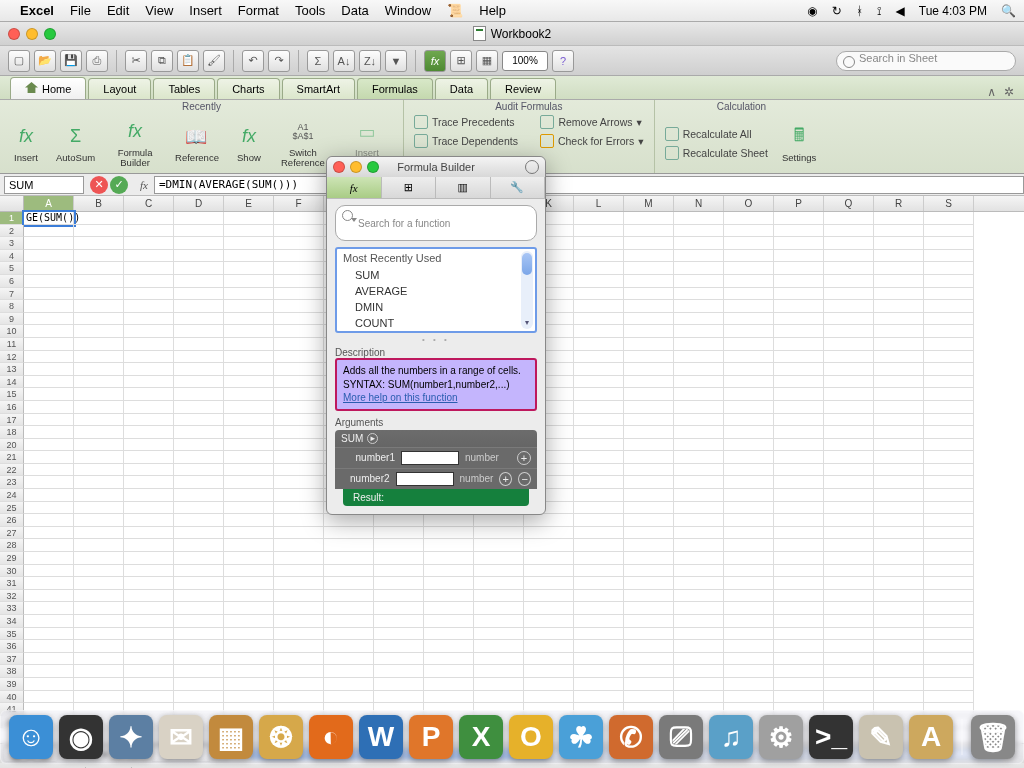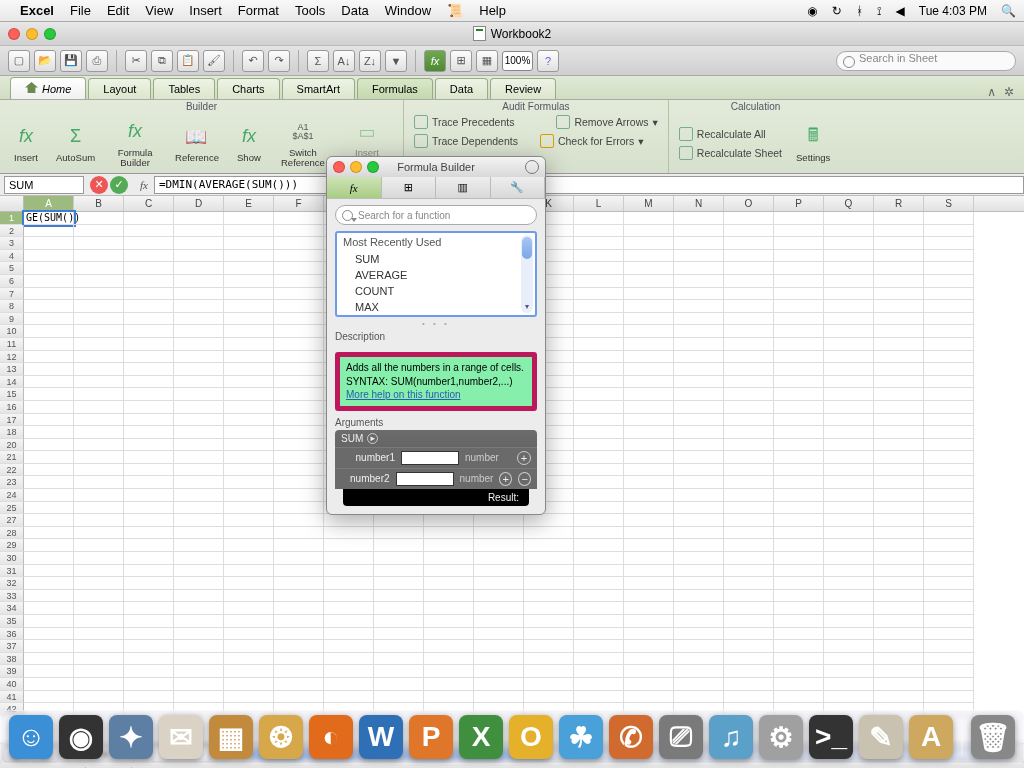--- a/index.html
+++ b/index.html
@@ -20,28 +20,28 @@
 .traffic .yellow { background:#ffbd2e; }
 .traffic .green { background:#27c93f; }
 .titlebar .doc-icon { width:13px; height:15px; background:#fff; border:1px solid #888; margin-right:5px; position:relative; }
 .titlebar .doc-icon::before { content:""; position:absolute; top:2px; left:2px; right:2px; height:2px; background:#2e7d32; }
 
 
 .toolbar1 { height:30px; background:linear-gradient(#e4e4e4,#cfcfcf); border-bottom:1px solid #aaa; display:flex; align-items:center; padding:0 8px; gap:4px; }
 .tbbtn { width:22px; height:22px; background:linear-gradient(#fdfdfd,#e0e0e0); border:1px solid #999; border-radius:3px; display:flex; align-items:center; justify-content:center; font-size:11px; color:#555; }
 .tbbtn.active { background:linear-gradient(#6fa84f,#4e8a33); }
 .tbsep { width:1px; height:22px; background:#aaa; margin:0 4px; }
-.zoombox { width:31px; height:20px; border:1px solid #888; background:#fff; font-size:10px; display:flex; align-items:center; justify-content:center; border-radius:3px; }
+.zoombox { width:46px; height:20px; border:1px solid #888; background:#fff; font-size:10px; display:flex; align-items:center; justify-content:center; border-radius:3px; }
 .searchsheet { margin-left:auto; width:180px; height:20px; border:1px solid #aaa; border-radius:10px; background:#fafafa; font-size:11px; color:#888; padding:0 8px 0 22px; position:relative; }
 .searchsheet::before { content:""; position:absolute; left:6px; top:4px; width:10px; height:10px; border:1.5px solid #888; border-radius:50%; }
 
 
 .ribbontabs { height:24px; background:linear-gradient(#e0ead6,#d0ddc2); display:flex; align-items:flex-end; padding-left:10px; font-size:11px; border-bottom:1px solid #aaa; }
 .ribbontabs .tab { padding:4px 14px; border:1px solid #9aaa88; border-bottom:none; background:linear-gradient(#eef3e6,#dbe6cb); border-radius:4px 4px 0 0; margin-right:2px; cursor:pointer; }
-.ribbontabs .tab.home { background:linear-gradient(#fff,#f0f0f0);font-style:italic; }
+.ribbontabs .tab.home { background:linear-gradient(#fff,#f0f0f0); }
 .ribbontabs .tab.active { background:linear-gradient(#d8e8c8,#c4d8ae); }
 .ribbontabs .tab .hicon { width:13px; height:11px; background:#6a8a4e; display:inline-block; margin-right:4px; clip-path:polygon(50% 0,100% 50%,80% 50%,80% 100%,20% 100%,20% 50%,0 50%); }
 .ribbontabs .ctrl { margin-left:auto; margin-right:10px; display:flex; gap:8px; color:#666; font-size:12px; }
 
 
 .ribbon { height:74px; background:linear-gradient(#e3eada,#d7e0cc); border-bottom:1px solid #999; display:flex; font-size:10px; }
 .rgroup { border-right:1px solid #b5c2a6; padding:0 6px; display:flex; flex-direction:column; }
 .rgroup .gtitle { text-align:center; color:#556; font-size:10px; padding:1px 0; }
 .rgroup .gbody { flex:1; display:flex; align-items:center; gap:4px; }
 .rbtn { display:flex; flex-direction:column; align-items:center; justify-content:center; padding:2px 6px; border-radius:3px; cursor:pointer; }
@@ -92,44 +92,44 @@
 
 .fbuilder { position:absolute; left:326px; top:156px; width:220px; background:#ececec; border:1px solid #888; border-radius:6px; box-shadow:0 6px 24px rgba(0,0,0,.35); font-size:11px; }
 .fbuilder .fbt { height:20px; background:linear-gradient(#f4f4f4,#d8d8d8); border-radius:6px 6px 0 0; display:flex; align-items:center; padding:0 6px; position:relative; }
 .fbuilder .fbt .traffic { display:flex; gap:5px; }
 .fbuilder .fbt .ttl { position:absolute; left:0; right:0; text-align:center; font-size:11px; color:#444; }
 .fbuilder .fbt .gear { margin-left:auto; width:14px; height:14px; border:1.5px solid #777; border-radius:50%; position:relative; }
 .fbuilder .fbtabs { height:22px; display:flex; border-bottom:1px solid #bbb; }
 .fbuilder .fbtabs .t { flex:1; display:flex; align-items:center; justify-content:center; background:linear-gradient(#eee,#d8d8d8); border-right:1px solid #bbb; }
 .fbuilder .fbtabs .t.active { background:linear-gradient(#cde4b5,#a9cc85); }
 .fbuilder .fbtabs .t .fx { font-style:italic; font-family:Georgia,serif; }
-.fbuilder .search { margin:6px 8px; height:20px; border:1px solid #aaa; border-radius:10px; background:#fff; padding:0 17px 0 22px; position:relative; font-size:10px; color:#888; display:flex; align-items:center; }
+.fbuilder .search { margin:6px 8px; height:36px; border:1px solid #aaa; border-radius:10px; background:#fff; padding:0 17px 0 22px; position:relative; font-size:10px; color:#888; display:flex; align-items:center; }
 .fbuilder .search::before { content:""; position:absolute; left:6px; top:4px; width:9px; height:9px; border:1.5px solid #888; border-radius:50%; }
 .fbuilder .search .dd { position:absolute; left:15px; top:12px; width:0; height:0; border-left:3px solid transparent; border-right:3px solid transparent; border-top:4px solid #888; }
 .fbuilder .flist { margin:2px 8px; height:86px; background:#fff; border:2px solid #6e9be8; border-radius:3px; overflow:hidden; position:relative; font-size:11px; }
 .fbuilder .flist .cat { padding:3px 6px; color:#555; }
 .fbuilder .flist .fn { padding:2px 18px; color:#333; cursor:pointer; }
 .fbuilder .flist .scroll { position:absolute; right:2px; top:2px; bottom:2px; width:12px; background:#e8effa; border-radius:6px; }
 .fbuilder .flist .scroll .th { position:absolute; top:2px; left:1px; right:1px; height:22px; background:linear-gradient(#a9c6f5,#7ba6e8); border-radius:5px; }
 .fbuilder .flist .scroll .ar { position:absolute; bottom:2px; left:2px; right:2px; font-size:8px; text-align:center; color:#557; }
 .fbuilder .grip { height:10px; text-align:center; color:#aaa; letter-spacing:3px; font-size:8px; }
 .fbuilder .desc { margin:2px 8px 6px; }
-.fbuilder .desc .hdr { font-size:10px; color:#555; margin-bottom:10px; }
-.fbuilder .desc .body { background:#86efac; border:5px solid #be185d; border-radius:3px; padding:4px 6px; font-size:10px; line-height:1.35; }
+.fbuilder .desc .hdr { font-size:10px; color:#555; margin-bottom:0; }
+.fbuilder .desc .body { background:#c4b5fd; border:2px solid #be185d; border-radius:3px; padding:4px 6px; font-size:10px; line-height:1.35; }
 .fbuilder .args { margin:0 8px 4px; }
 .fbuilder .args .hdr { font-size:10px; color:#555; margin-bottom:2px; }
 .fbuilder .args .panel { background:linear-gradient(#6c6c6c,#555); border-radius:4px 4px 0 0; color:#eee; font-size:10px; }
 .fbuilder .args .fnrow { padding:3px 6px; display:flex; align-items:center; gap:4px; }
 .fbuilder .args .fnrow .exp { width:11px; height:11px; border:1px solid #ccc; border-radius:50%; display:inline-flex; align-items:center; justify-content:center; font-size:9px; }
 .fbuilder .args .argrow { display:flex; align-items:center; padding:3px 6px; gap:6px; background:#6a6a6a; border-top:1px solid #7a7a7a; }
 .fbuilder .args .argrow .albl { width:54px; text-align:right; }
 .fbuilder .args .argrow input { width:58px; height:14px; border:1px solid #333; font-size:10px; padding:0 2px; }
 .fbuilder .args .argrow .atype { flex:1; color:#ccc; }
 .fbuilder .args .argrow .ab { width:14px; height:14px; border:1px solid #ccc; border-radius:50%; display:flex; align-items:center; justify-content:center; font-size:11px; }
-.fbuilder .result { background:#000000; color:#eee; font-size:10px; text-align:right; padding:3px 10px; border-radius:0 0 4px 4px; margin:0 8px 8px; }
+.fbuilder .result { background:#15803d; color:#eee; font-size:10px; padding:3px 10px; border-radius:0 0 4px 4px; margin:0 8px 8px; }
 
 
 .dock { position:absolute; bottom:0; left:0; right:0; height:68px; display:flex; align-items:flex-end; justify-content:center; padding-bottom:4px; }
 .dock .tray { background:rgba(230,230,240,.35); border:1px solid rgba(255,255,255,.4); border-radius:6px; padding:4px 8px; display:flex; gap:6px; backdrop-filter:blur(2px); }
 .dock .di { width:44px; height:44px; border-radius:8px; display:flex; align-items:center; justify-content:center; font-size:28px; font-weight:bold; color:#fff; box-shadow:0 2px 6px rgba(0,0,0,.4); }
 .dock .sep { width:2px; background:rgba(255,255,255,.3); margin:4px 2px; }
 </style>
 </head>
 <body>
 
@@ -204,21 +204,21 @@
   <div class="tab">Data</div>
   <div class="tab">Review</div>
   <div class="ctrl">
     <span>∧</span>
     <span>✲</span>
   </div>
 </div>
 
 <div class="ribbon">
   <div class="rgroup">
-    <div class="gtitle">Builder</div>
+    <div class="gtitle">Recently</div>
     <div class="gbody">
       <div class="rbtn stack">
           <div class="ricon">
             <i>fx</i>
           </div>
           <div class="rlabel">Insert</div>
         </div>
       <div class="rbtn stack">
           <div class="ricon">Σ</div>
           <div class="rlabel">AutoSum</div>
@@ -248,21 +248,21 @@
         </div>
       <div class="rbtn stack" style="opacity:.5">
           <div class="ricon">▭</div>
           <div class="rlabel">Insert Name</div>
         </div>
     </div>
   </div>
   <div class="rgroup">
     <div class="gtitle">Audit Formulas</div>
     <div class="gbody" style="flex-direction:column;align-items:flex-start;gap:1px">
-      <div style="display:flex;gap:34px">
+      <div style="display:flex;gap:18px">
         <div class="ritem">
             <span class="ricon2"></span>
             <span>Trace Precedents</span>
           </div>
         <div class="ritem"><span class="ricon2"></span><span>Remove Arrows</span> ▾</div>
       </div>
       <div style="display:flex;gap:14px">
         <div class="ritem">
             <span class="ricon2"></span>
             <span>Trace Dependents</span>
@@ -848,20 +848,42 @@
         <div class="cell"></div>
         <div class="cell"></div>
         <div class="cell"></div>
         <div class="cell"></div>
         <div class="cell"></div>
         <div class="cell"></div>
         <div class="cell"></div>
         <div class="cell"></div>
       </div>
       <div class="row">
+        <div class="rh">26</div>
+        <div class="cell"></div>
+        <div class="cell"></div>
+        <div class="cell"></div>
+        <div class="cell"></div>
+        <div class="cell"></div>
+        <div class="cell"></div>
+        <div class="cell"></div>
+        <div class="cell"></div>
+        <div class="cell"></div>
+        <div class="cell"></div>
+        <div class="cell"></div>
+        <div class="cell"></div>
+        <div class="cell"></div>
+        <div class="cell"></div>
+        <div class="cell"></div>
+        <div class="cell"></div>
+        <div class="cell"></div>
+        <div class="cell"></div>
+        <div class="cell"></div>
+      </div>
+      <div class="row">
         <div class="rh">27</div>
         <div class="cell"></div>
         <div class="cell"></div>
         <div class="cell"></div>
         <div class="cell"></div>
         <div class="cell"></div>
         <div class="cell"></div>
         <div class="cell"></div>
         <div class="cell"></div>
         <div class="cell"></div>
@@ -1250,20 +1272,21 @@
     <div class="t">🔧</div>
   </div>
   <div class="search">
       <span class="dd"></span>
       <span>Search for a function</span>
     </div>
   <div class="flist">
     <div class="cat">Most Recently Used</div>
     <div class="fn">SUM</div>
     <div class="fn">AVERAGE</div>
+    <div class="fn">DMIN</div>
     <div class="fn">COUNT</div>
     <div class="fn">MAX</div>
     <div class="fn">MIN</div>
     <div class="scroll">
         <div class="th"></div>
         <div class="ar">▾</div>
       </div>
   </div>
   <div class="grip">• • •</div>
   <div class="desc">

